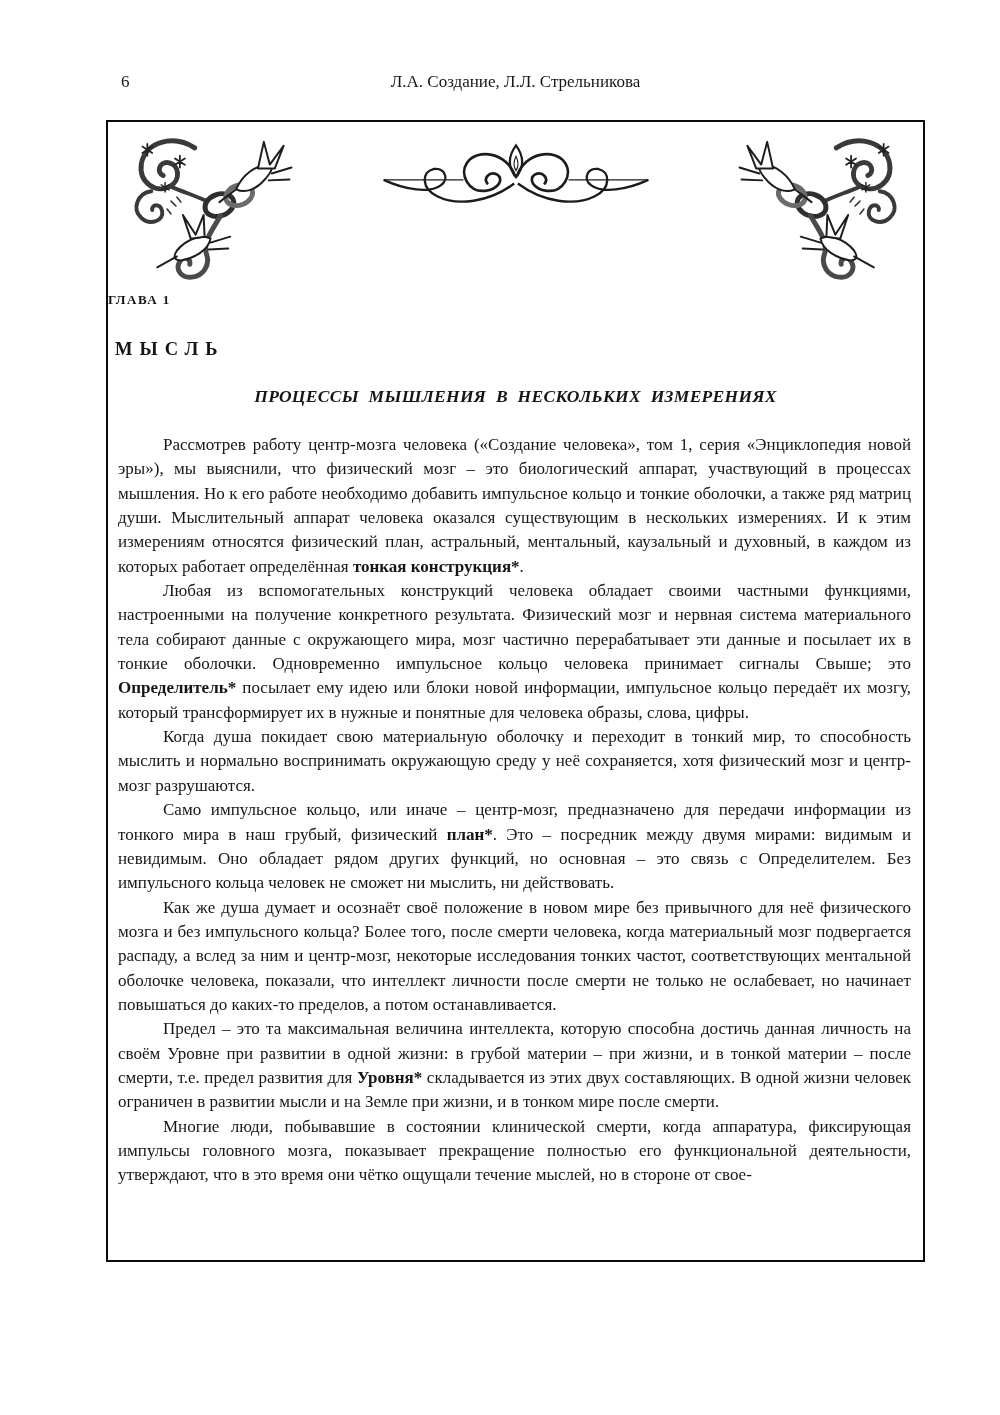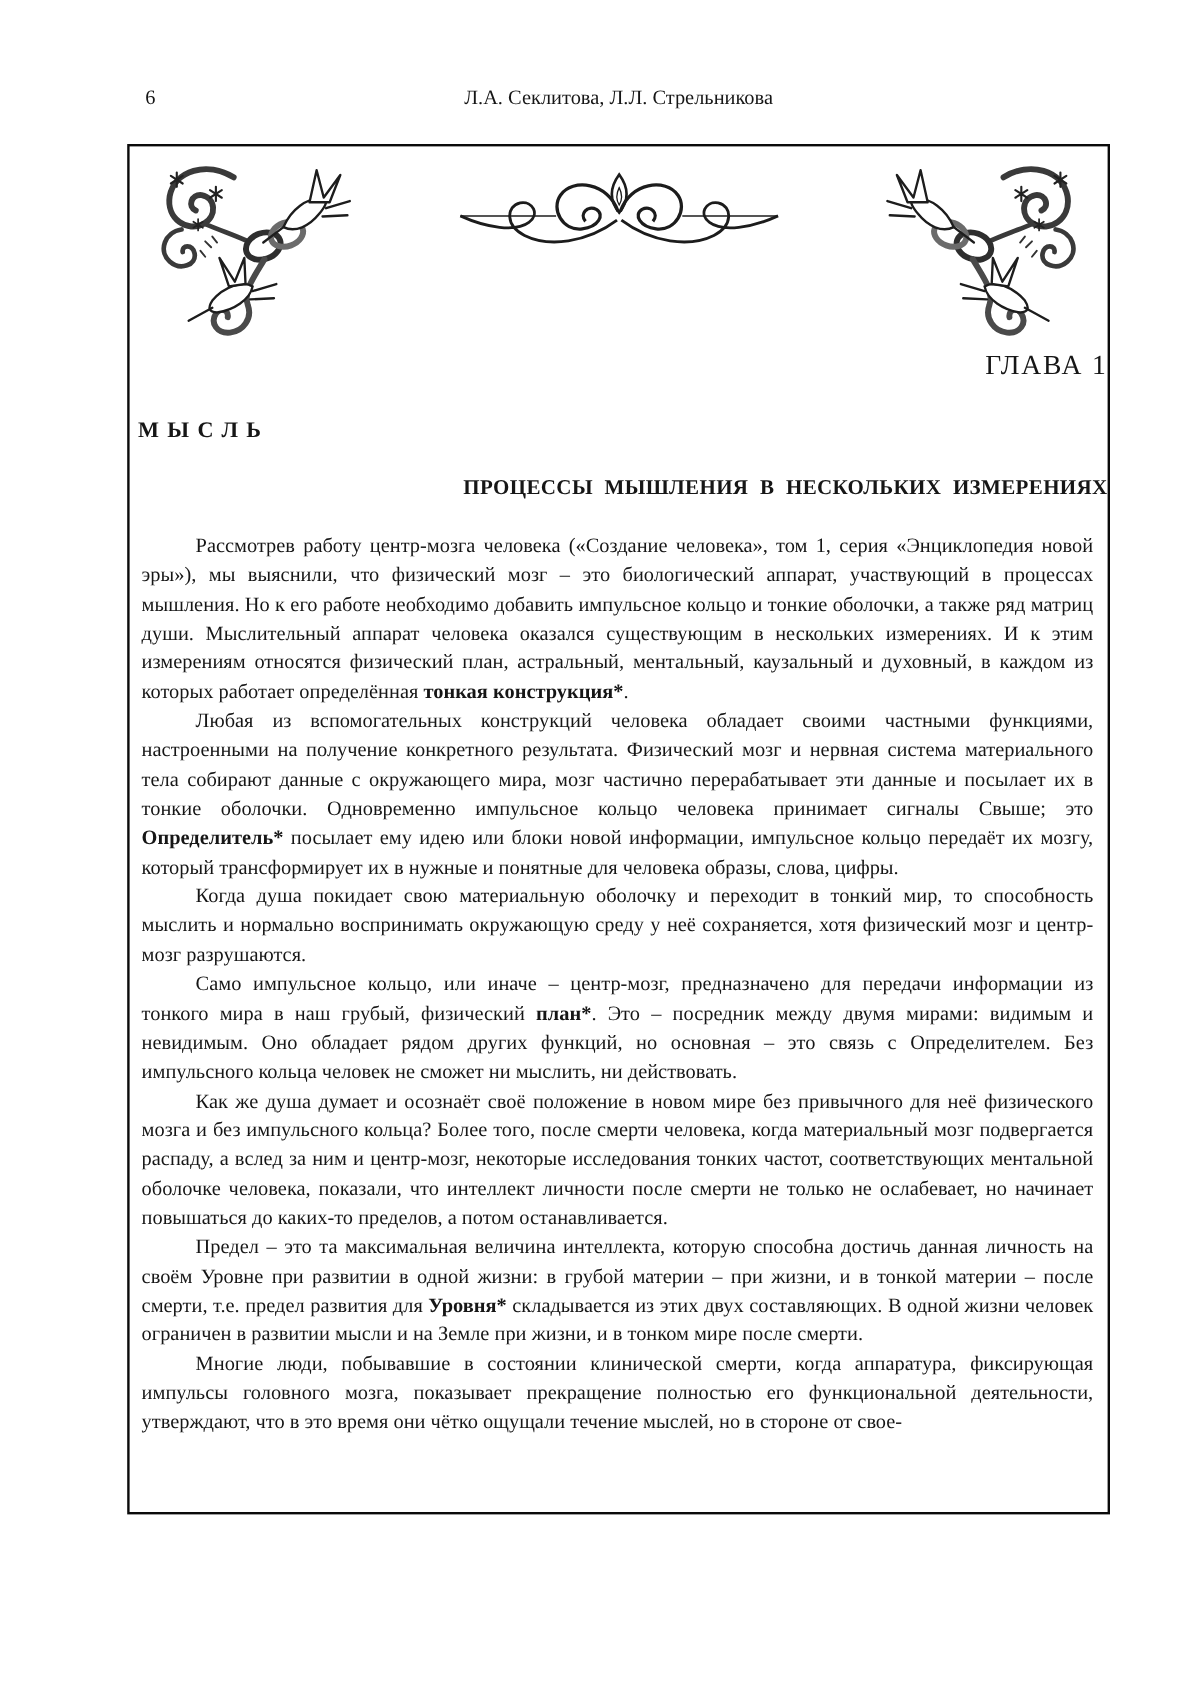--- a/index.html
+++ b/index.html
@@ -10,23 +10,23 @@
   .pagenum{position:absolute;left:121px;top:72px;font-size:17px;}
   .running-title{position:absolute;left:106px;top:72px;width:819px;text-align:center;font-size:17px;}
   .frame{
     position:absolute;left:106px;top:120px;width:815px;height:1138px;
     border:2px solid #0a0a0a;overflow:hidden;background:#ffffff;
   }
   .ornaments{position:relative;height:170px;}
   .orn-left{position:absolute;left:14px;top:10px;}
   .orn-right{position:absolute;right:14px;top:10px;transform:scaleX(-1);}
   .orn-center{position:absolute;left:50%;top:16px;transform:translateX(-50%);}
-  h1.chapter{margin:0;font-size:23px;font-weight:normal;text-align:right;letter-spacing:1.5px;}
+  h1.chapter{margin:0;font-size:13px;font-weight:bold;text-align:left;letter-spacing:1.5px;}
   h2.chapter-title{margin:31px 0 0;font-size:18.5px;font-weight:bold;text-align:left;letter-spacing:7px;padding-left:7px;}
-  h3.section-title{margin:26px 0 0;font-size:17.5px;font-weight:bold;text-align:right;word-spacing:5px;letter-spacing:0.3px;}
+  h3.section-title{margin:26px 0 0;font-size:17.5px;font-weight:bold;text-align:center;word-spacing:5px;letter-spacing:0.3px;font-style:italic;}
   .bodytext{
     margin:26px 12px 0 10px;font-size:17px;line-height:24.35px;
     text-align:justify;hyphens:auto;-webkit-hyphens:auto;
   }
   .bodytext p{margin:0;text-indent:45px;}
   .bodytext b{font-weight:bold;}
   .footer{position:absolute;left:106px;top:1276px;width:819px;text-align:center;font-size:16.5px;}
   .defs-hidden{position:absolute;width:0;height:0;overflow:hidden;}
 </style>
 </head>
@@ -70,21 +70,21 @@
       <use href="#flhalf" transform="translate(300,0) scale(-1,1)"></use>
       <path d="M150,8 C142,19 140,31 150,43 C160,31 158,19 150,8 Z" stroke-width="2.4"></path>
       <path d="M150,20 C147,26 147,31 150,36 C153,31 153,26 150,20 Z" stroke-width="1.2"></path>
     </g>
   </defs>
 </svg>
 
 <div class="sheet">
 
   <div class="pagenum">6</div>
-  <div class="running-title">Л.А. Секлитова, Л.Л. Стрельникова</div>
+  <div class="running-title">Л.А. Создание, Л.Л. Стрельникова</div>
 
   <div class="frame">
     <div class="ornaments">
       <svg class="orn-left" width="180" height="158" viewBox="0 0 175 160">
           <use href="#corner-orn"></use>
         </svg>
       <svg class="orn-center" width="272" height="82" viewBox="0 0 300 90">
           <use href="#center-flourish"></use>
         </svg>
       <svg class="orn-right" width="180" height="158" viewBox="0 0 175 160">

